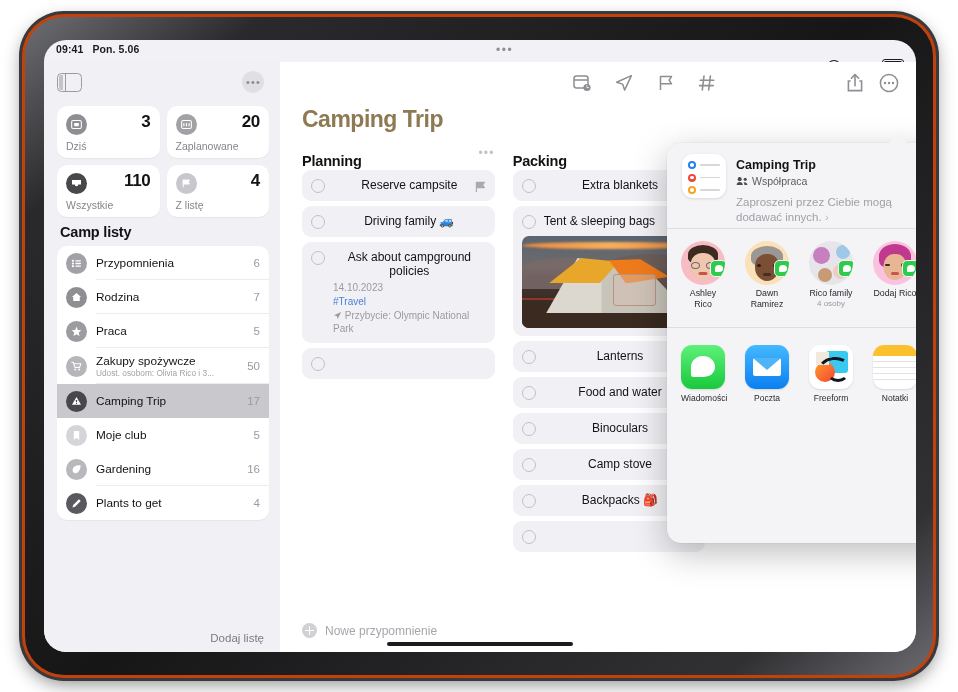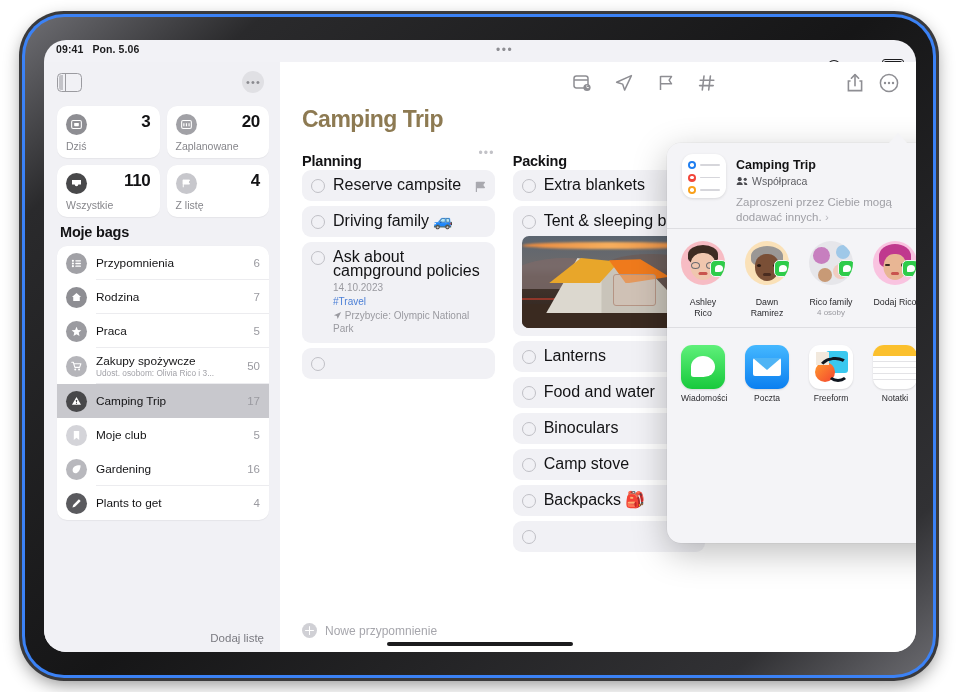--- a/index.html
+++ b/index.html
@@ -1,20 +1,20 @@
 <!DOCTYPE html>
 <html><head>
 <meta charset="utf-8">
 <style>
   html,body{margin:0;padding:0;background:#ffffff;}
   body{width:958px;height:692px;overflow:hidden;font-family:"Liberation Sans",sans-serif;}
 
   
   .device{position:absolute;left:22px;top:14px;width:914px;height:664px;
-    border-radius:42px;background:#3b82f6;
+    border-radius:42px;background:#c2410c;
     box-shadow:0 0 0 3px #3a3a3c, 0 6px 18px rgba(0,0,0,.45);}
   .device:before{content:"";position:absolute;inset:3px;border-radius:39px;
     background:linear-gradient(140deg,#6e6e73 0%,#2a2a2c 14%,#161617 50%,#313134 88%,#6b6b70 100%);}
   .screen{position:absolute;left:22px;top:26px;width:872px;height:612px;
     border-radius:22px;overflow:hidden;background:#f2f2f6;}
 
   
   .statusbar{position:absolute;left:0;top:0;width:872px;height:22px;}
   .sb-left{position:absolute;left:12px;top:3px;font-size:10.5px;font-weight:700;color:#1c1c1e;letter-spacing:.1px;}
   .sb-dots{position:absolute;left:452px;top:5px;color:#8e8e93;font-size:12px;letter-spacing:1.5px;line-height:10px;}
@@ -71,21 +71,21 @@
 
   .cols{position:absolute;left:22px;top:80px;width:614px;height:470px;display:flex;gap:18px;}
   .col{width:193px;position:relative;}
   .colhead{display:flex;align-items:center;justify-content:space-between;height:22px;margin-bottom:6px;}
   .colhead b{font-size:14.5px;font-weight:700;color:#131315;letter-spacing:-.2px;margin-top:16px;}
   .colhead u{font-size:12px;color:#c2c2c7;letter-spacing:1.2px;line-height:6px;text-decoration:none;}
   .task{background:#f1f1f5;border-radius:9px;margin-bottom:5px;padding:8px 9px;display:flex;gap:8px;position:relative;}
   .task.dim{background:#ececf0;}
   .radio{width:12px;height:12px;border-radius:50%;border:1.2px solid #c0c0c6;flex:none;margin-top:1px;}
   .tbody{flex:1;min-width:0;}
-  .ttl{font-size:16px;color:#131315;line-height:14px;}
+  .ttl{font-size:12px;color:#131315;line-height:14px;text-align:center;}
   .meta{font-size:10px;color:#9a9aa0;margin-top:3px;line-height:13px;}
   .tag{font-size:10px;color:#4b7fd6;margin-top:1px;line-height:13px;}
   .loc{font-size:10px;color:#9a9aa0;margin-top:1px;line-height:13px;}
   .flagico{position:absolute;right:9px;top:9px;color:#a9a9af;}
   .empty{height:13px;}
   .photo{height:92px;border-radius:7px;margin-top:7px;overflow:hidden;position:relative;
      background:linear-gradient(180deg,#5b6570 0%,#6d6a6b 34%,#45372f 44%,#2c211b 100%);}
   .hill{position:absolute;left:-6%;top:24%;width:52%;height:34%;background:#7a6a68;
      border-radius:60% 40% 0 0;opacity:.85;}
   .hill2{position:absolute;right:-4%;top:20%;width:60%;height:38%;background:#6b5b58;border-radius:50% 50% 0 0;opacity:.8;}
@@ -122,21 +122,21 @@
   .pop-note{position:absolute;left:69px;top:52px;width:205px;font-size:11.5px;color:#a0a0a6;line-height:15px;}
   .pop-note em{font-style:normal;color:#b8b8be;}
   .divider{position:absolute;left:0;right:0;height:.6px;background:#dedee2;}
 
   .people{position:absolute;left:0;top:88px;width:290px;height:98px;display:flex;padding:10px 0 0 14px;gap:20px;}
   .person{width:44px;text-align:center;position:relative;flex:none;}
   .ava{width:44px;height:44px;border-radius:50%;position:relative;overflow:hidden;margin:0 auto;}
   .badge{position:absolute;right:-2px;bottom:8px;width:17px;height:17px;border-radius:5px;background:#2ecc4a;
      border:1.6px solid #f4f4f7;box-sizing:border-box;display:flex;align-items:center;justify-content:center;}
   .badge:after{content:"";width:8px;height:7px;background:#fff;border-radius:50% 50% 50% 10%;}
-  .pname{font-size:8.8px;color:#2a2a2e;line-height:10.5px;margin-top:12px;}
+  .pname{font-size:8.8px;color:#2a2a2e;line-height:10.5px;margin-top:3px;}
   .psub{font-size:8px;color:#9a9aa0;}
   .memoji{position:absolute;inset:0;}
   .face{position:absolute;left:50%;transform:translateX(-50%);border-radius:45% 45% 50% 50%;}
   .hair{position:absolute;left:50%;transform:translateX(-50%);border-radius:50% 50% 30% 30%;}
 
   .apps{position:absolute;left:0;top:190px;width:290px;height:80px;display:flex;padding:12px 0 0 14px;gap:20px;}
   .app{width:44px;text-align:center;flex:none;}
   .appic{width:44px;height:44px;border-radius:11px;margin:0 auto;position:relative;overflow:hidden;
      box-shadow:0 1px 2px rgba(0,0,0,.12);}
   .aname{font-size:8.5px;color:#2a2a2e;margin-top:4px;line-height:10px;}
@@ -244,21 +244,21 @@
           <div class="ci" style="background:#c7c7cc">
             <svg class="glyph" viewBox="0 0 12 10">
                 <path d="M2.4 0.8 v8.4 M2.4 1.2 h7 l-1.6 2.2 1.6 2.2 h-7 z" fill="#fff" stroke="#fff" stroke-width="1.1" stroke-linejoin="round"></path>
               </svg>
           </div>
           <div class="cn">4</div>
           <div class="cl">Z listę</div>
         </div>
       </div>
 
-      <div class="mylists">Moje bags</div>
+      <div class="mylists">Camp listy</div>
 
       <div class="listbox">
         <div class="row">
           <div class="ric" style="background:#a1a1a6">
             <svg width="11" height="9" viewBox="0 0 12 10">
                 <circle cx="2" cy="2" r="1.2" fill="#fff"></circle>
                 <circle cx="2" cy="5" r="1.2" fill="#fff"></circle>
                 <circle cx="2" cy="8" r="1.2" fill="#fff"></circle>
                 <rect x="4.6" y="1.3" width="6.4" height="1.4" rx=".7" fill="#fff"></rect>
                 <rect x="4.6" y="4.3" width="6.4" height="1.4" rx=".7" fill="#fff"></rect>

